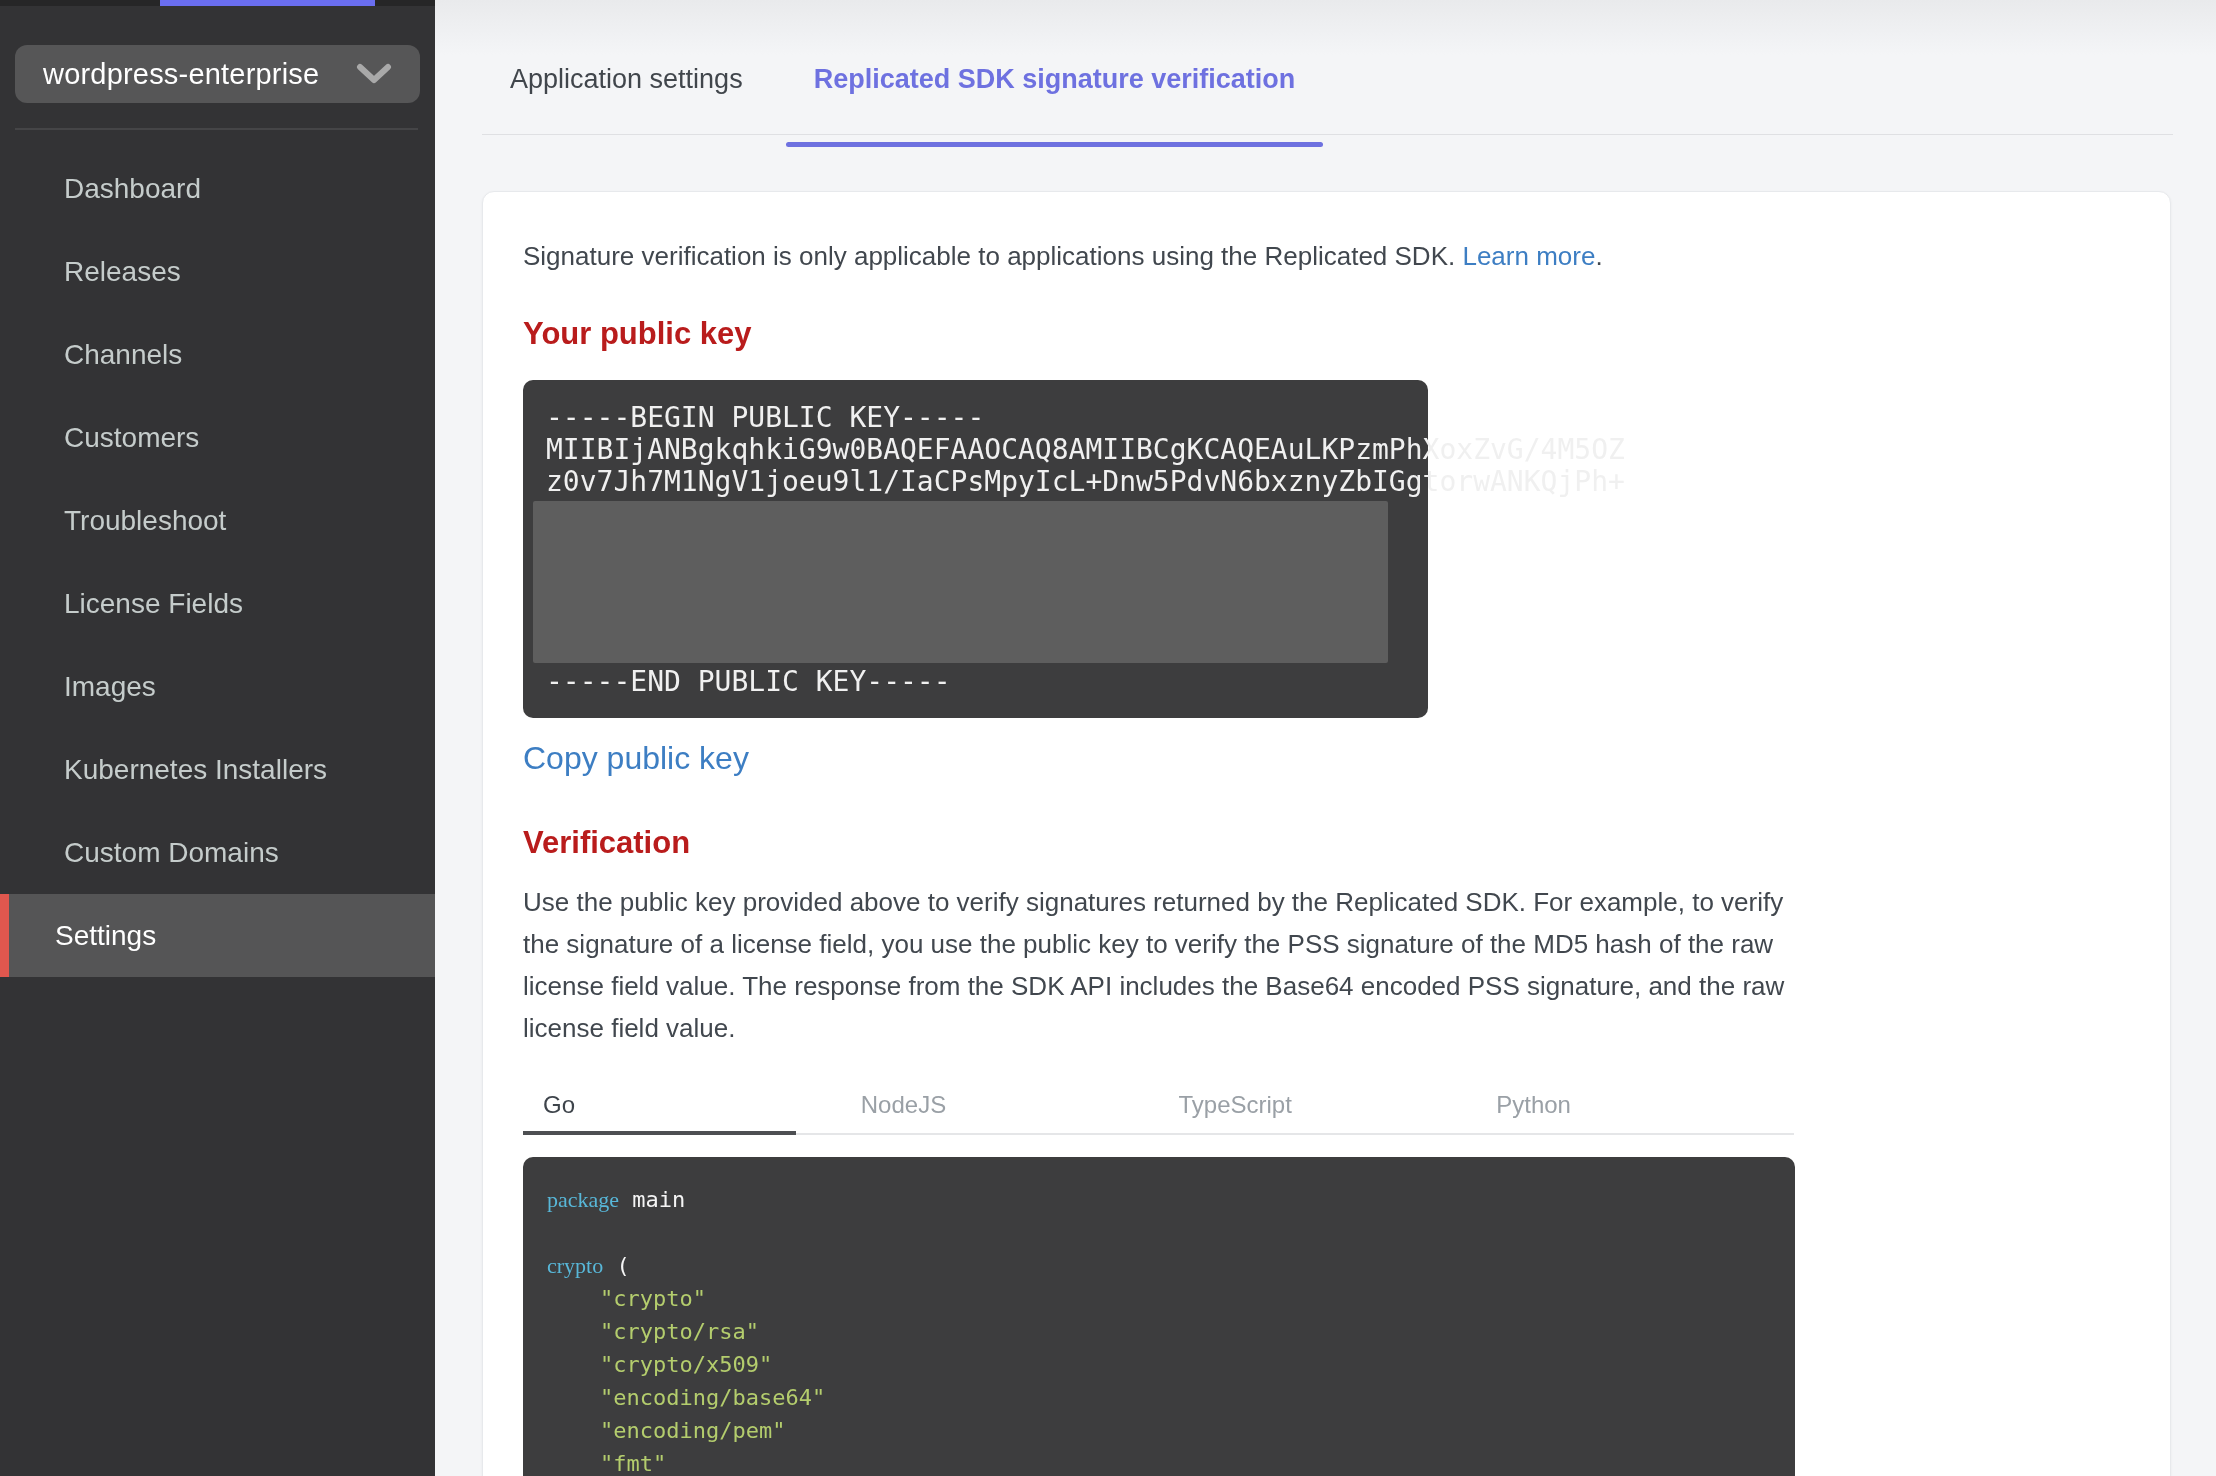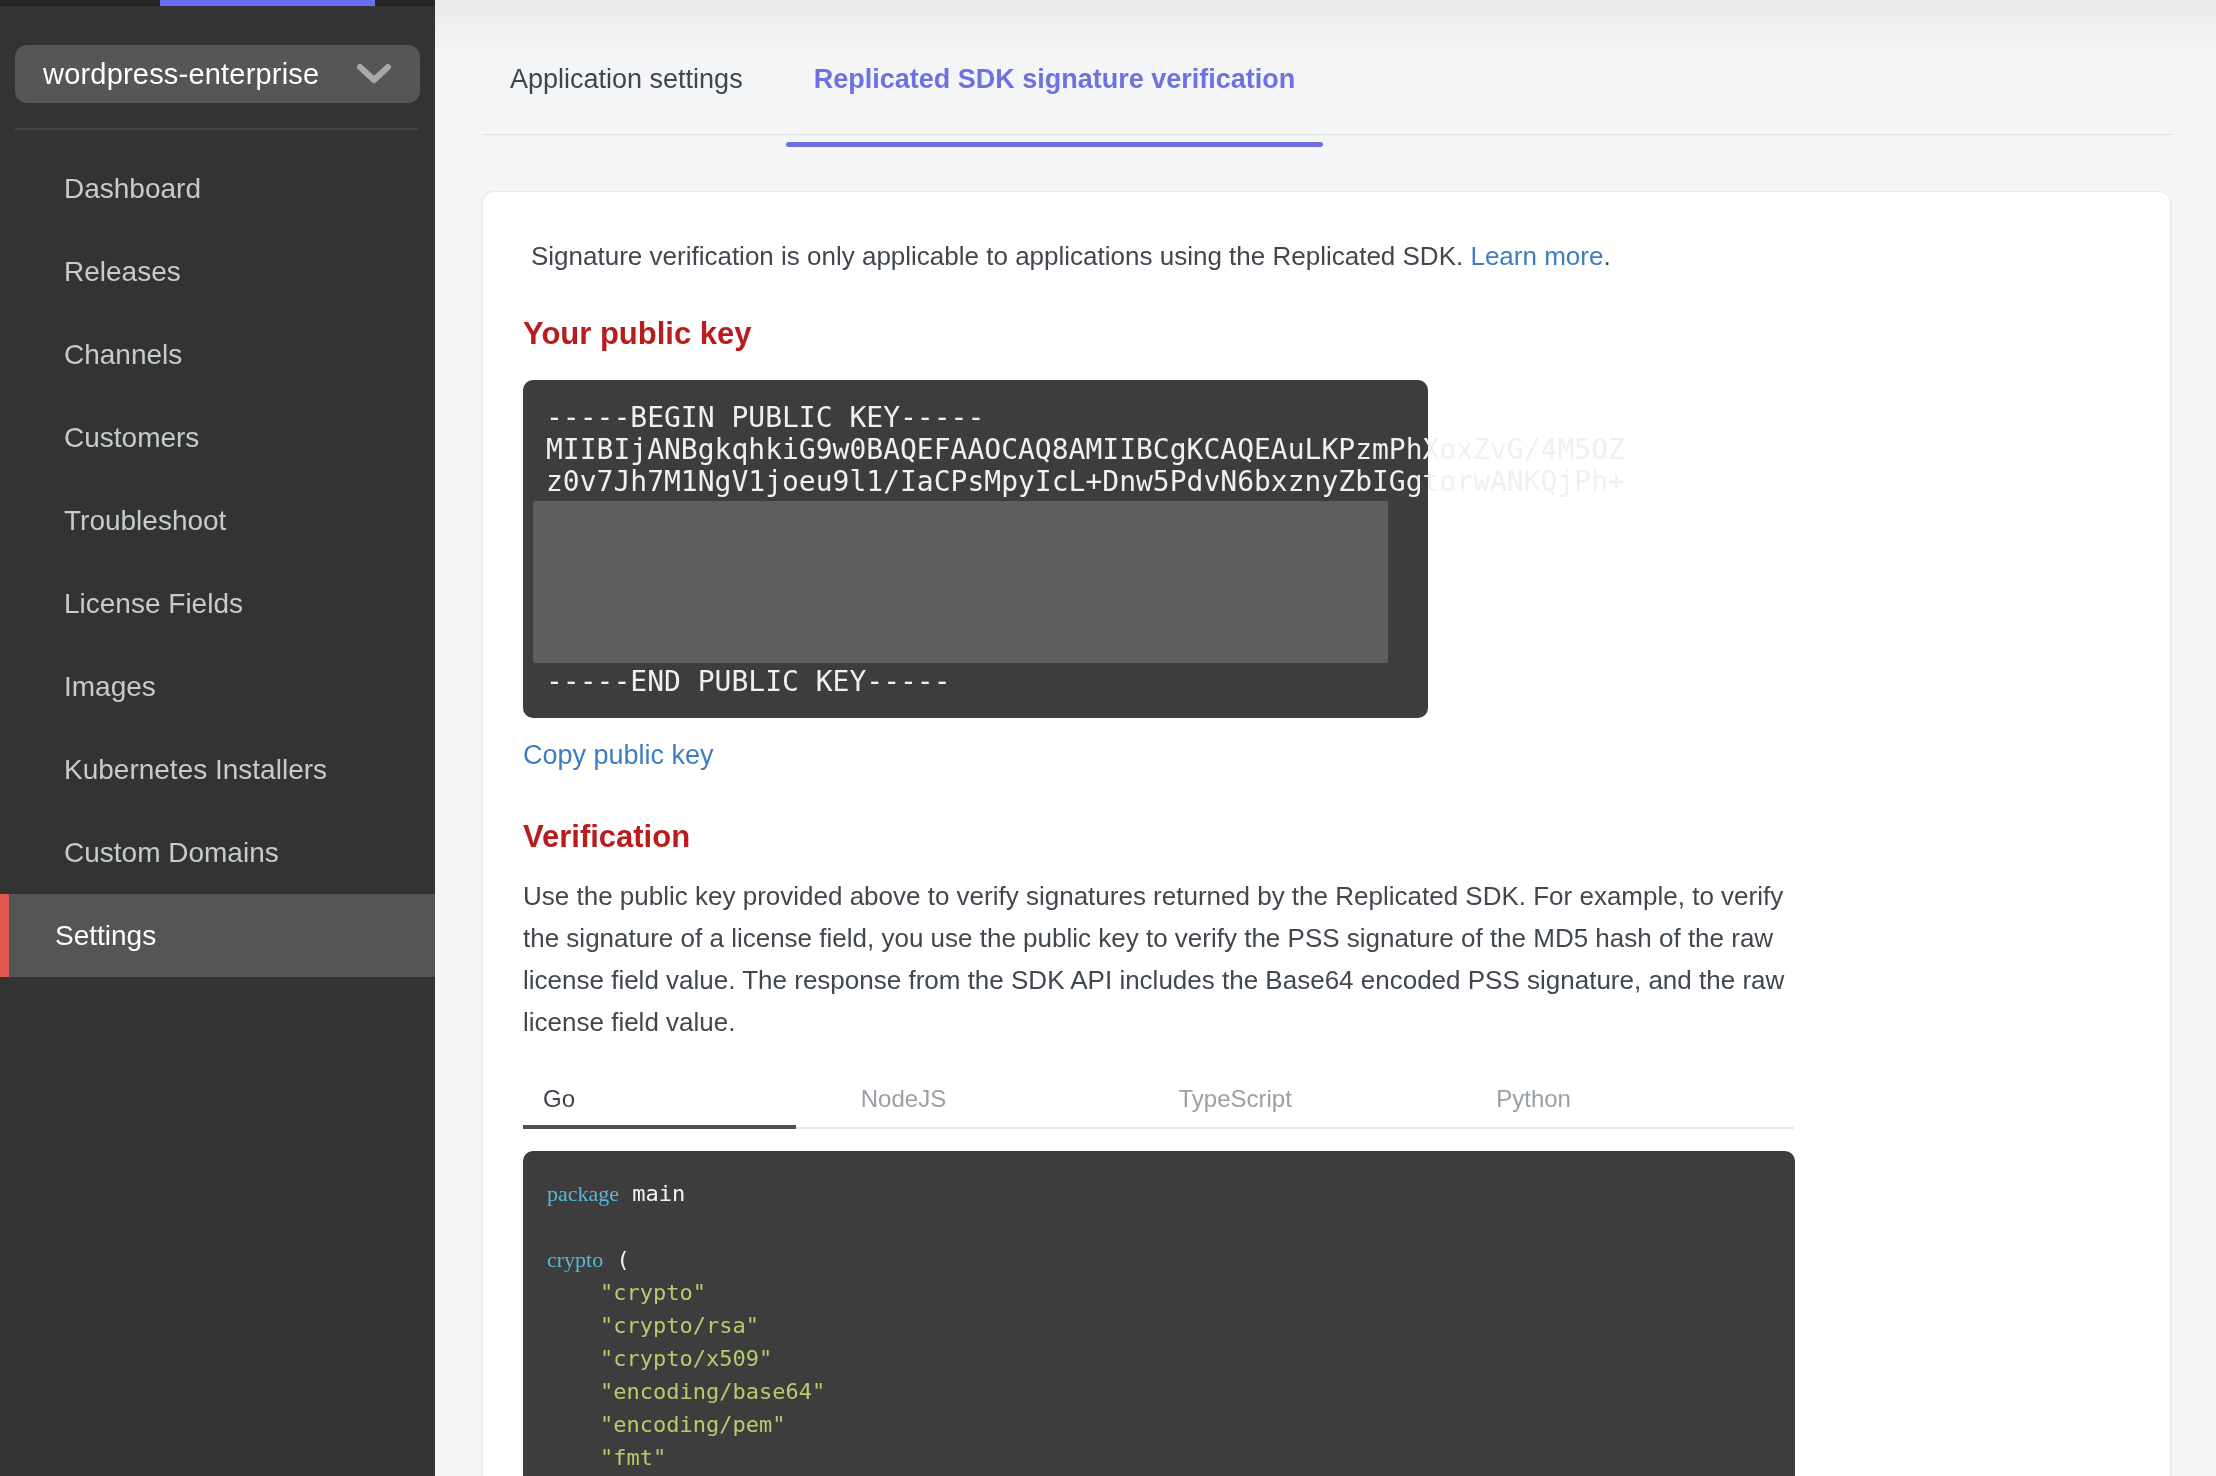--- a/index.html
+++ b/index.html
@@ -37,34 +37,34 @@
   .main-tab.active{color:#6e71e0;font-weight:bold;}
   .main-tab.active::after{content:"";position:absolute;left:-28px;right:-28px;bottom:0;height:5px;border-radius:3px;background:#6e71e0;}
   .tabbar-line{position:absolute;left:47px;top:134px;width:1691px;height:1px;background:#dfe0e3;}
 
   
   .card{
     position:absolute;left:47px;top:191px;width:1689px;height:1300px;background:#ffffff;
     border:1px solid #e7e9ec;border-radius:12px;box-shadow:0 1px 3px rgba(0,0,0,.05);
     box-sizing:border-box;padding:0 40px;
   }
-  .intro{margin:44px 0 0 8px;font-size:26px;line-height:40px;color:#41474e;max-width:1280px;}
+  .intro{margin:44px 0 0 0;font-size:26px;line-height:40px;color:#41474e;max-width:1280px;}
   .intro a{color:#3d7ec3;text-decoration:none;cursor:pointer;}
   .section-heading{margin:40px 0 0 0;font-size:31px;font-weight:bold;color:#b91c1c;}
   .section-heading.verification{margin-top:48px;}
 
   .key-block{
     margin-top:28px;width:905px;box-sizing:border-box;background:#3d3d3e;border-radius:10px;
     padding:22px 0 20px 23px;font-family:"DejaVu Sans Mono",monospace;font-size:28px;
     line-height:32px;color:#f0f0f0;
   }
   .key-line{white-space:pre;}
   .redacted{width:855px;height:162px;margin:3px 0 3px -13px;background:#5e5e5e;border-radius:2px;}
 
-  .copy-link{display:inline-block;margin-top:22px;font-size:27px;color:#3d7ec3;text-decoration:none;cursor:pointer;}
+  .copy-link{display:inline-block;margin-top:22px;font-size:32px;color:#3d7ec3;text-decoration:none;cursor:pointer;}
 
   .verify-body{margin:20px 0 0 0;width:1272px;font-size:26px;line-height:42px;color:#41474e;}
 
   .code-tabs{margin-top:28px;width:1271px;height:56px;display:flex;border-bottom:2px solid #e5e6e8;}
   .code-tab{
     width:318px;box-sizing:border-box;display:flex;align-items:center;padding-left:20px;
     font-size:24px;color:#9aa0a6;cursor:pointer;position:relative;
   }
   .code-tab.active{color:#3e444b;}
   .code-tab.active::after{content:"";position:absolute;left:0;bottom:-2px;width:273px;height:4px;background:#4d4f52;}

